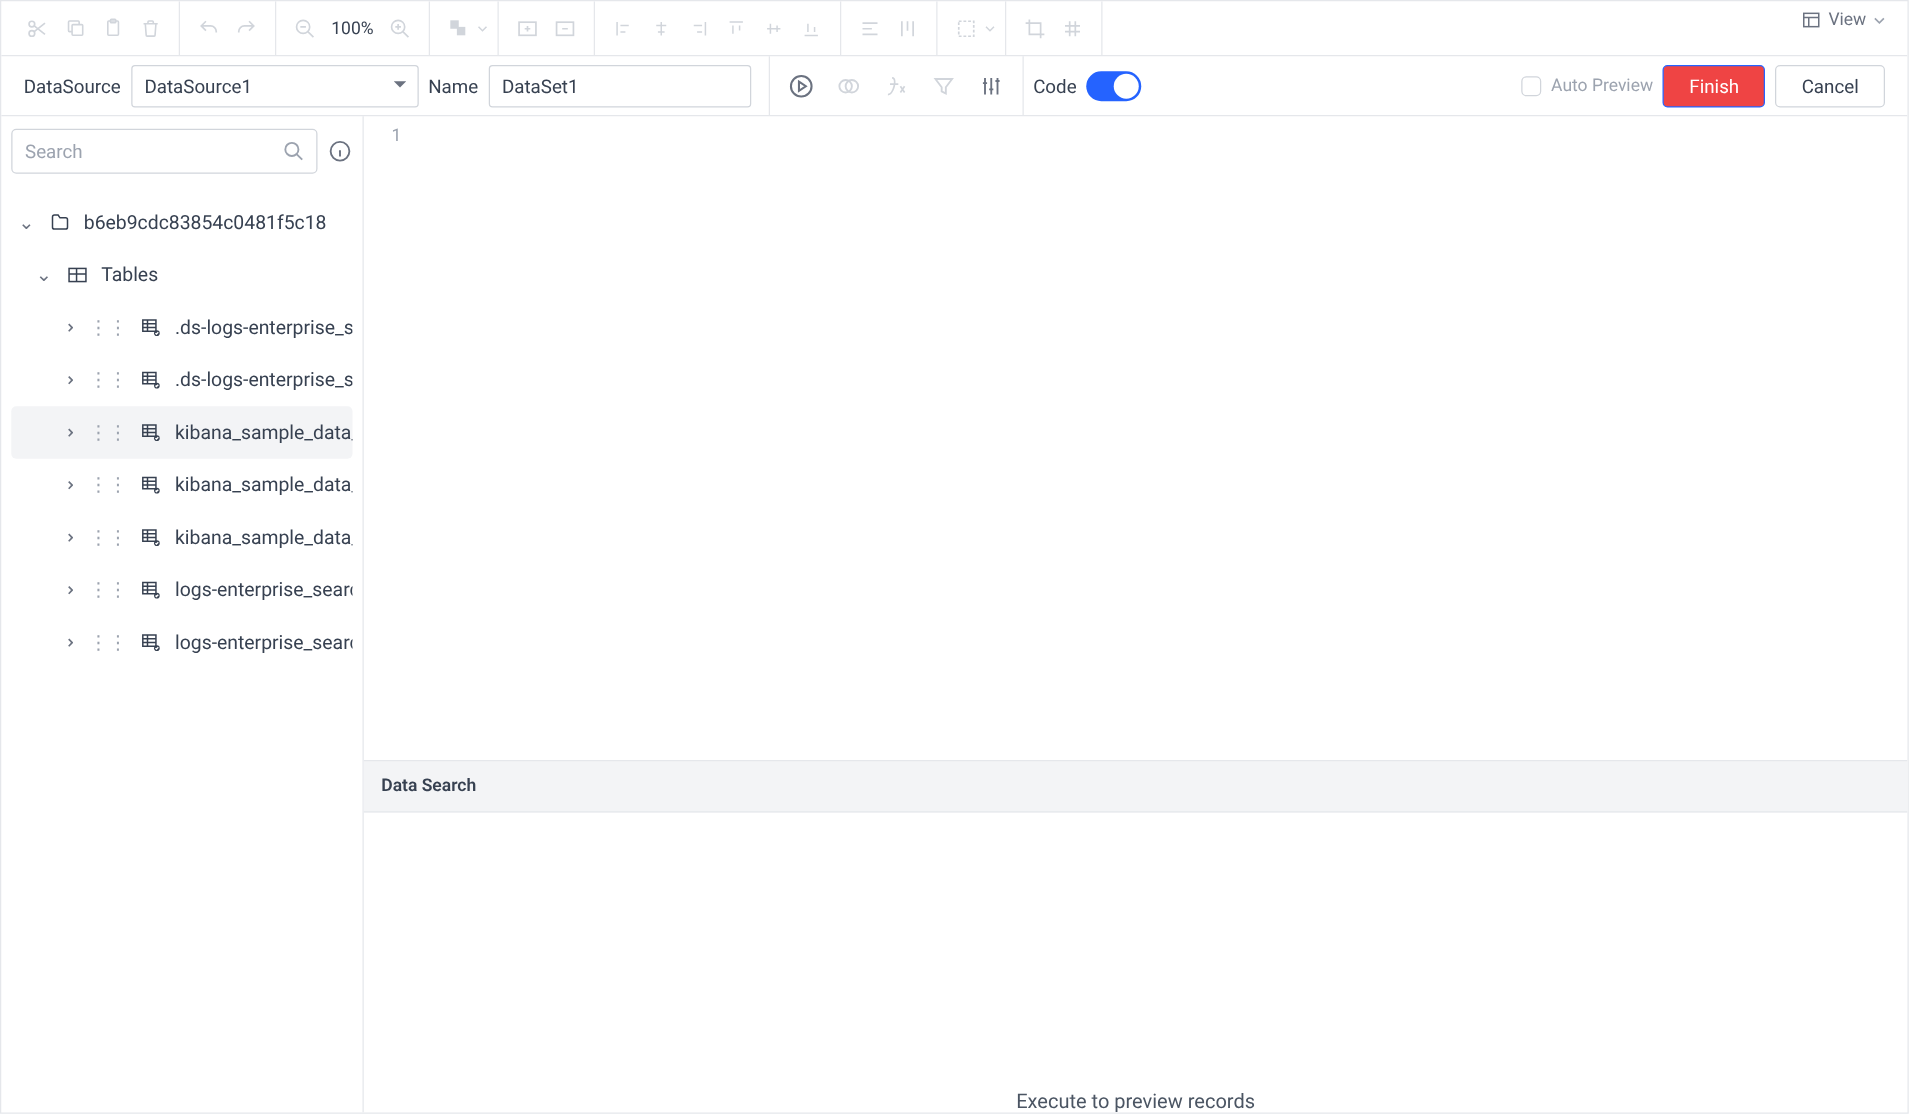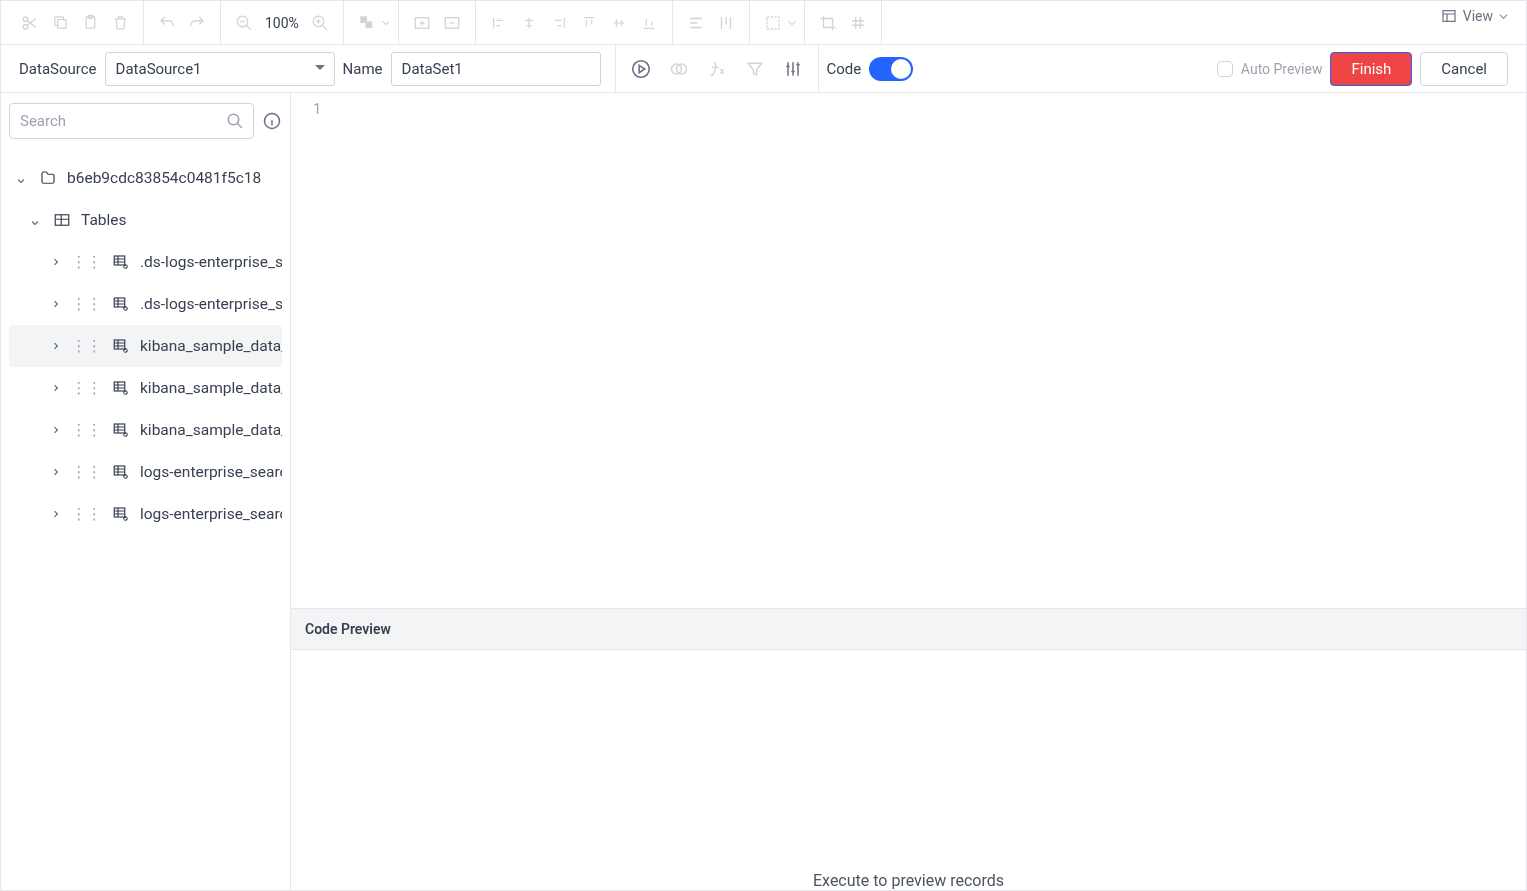--- a/index.html
+++ b/index.html
@@ -377,18 +377,18 @@
             <span>logs-enterprise_searc</span>
           </div>
         </div>
     </div>
   </div>
   <div class="editor">
     <div class="code">
       <div class="gut"><span>1</span></div>
       <div class="cbody"></div>
     </div>
-    <div class="prevh">Code Preview</div>
+    <div class="prevh">Data Search</div>
     <div class="prevb">
       <span>Execute to preview records</span>
     </div>
   </div>
 </div>
 
 </body></html>

